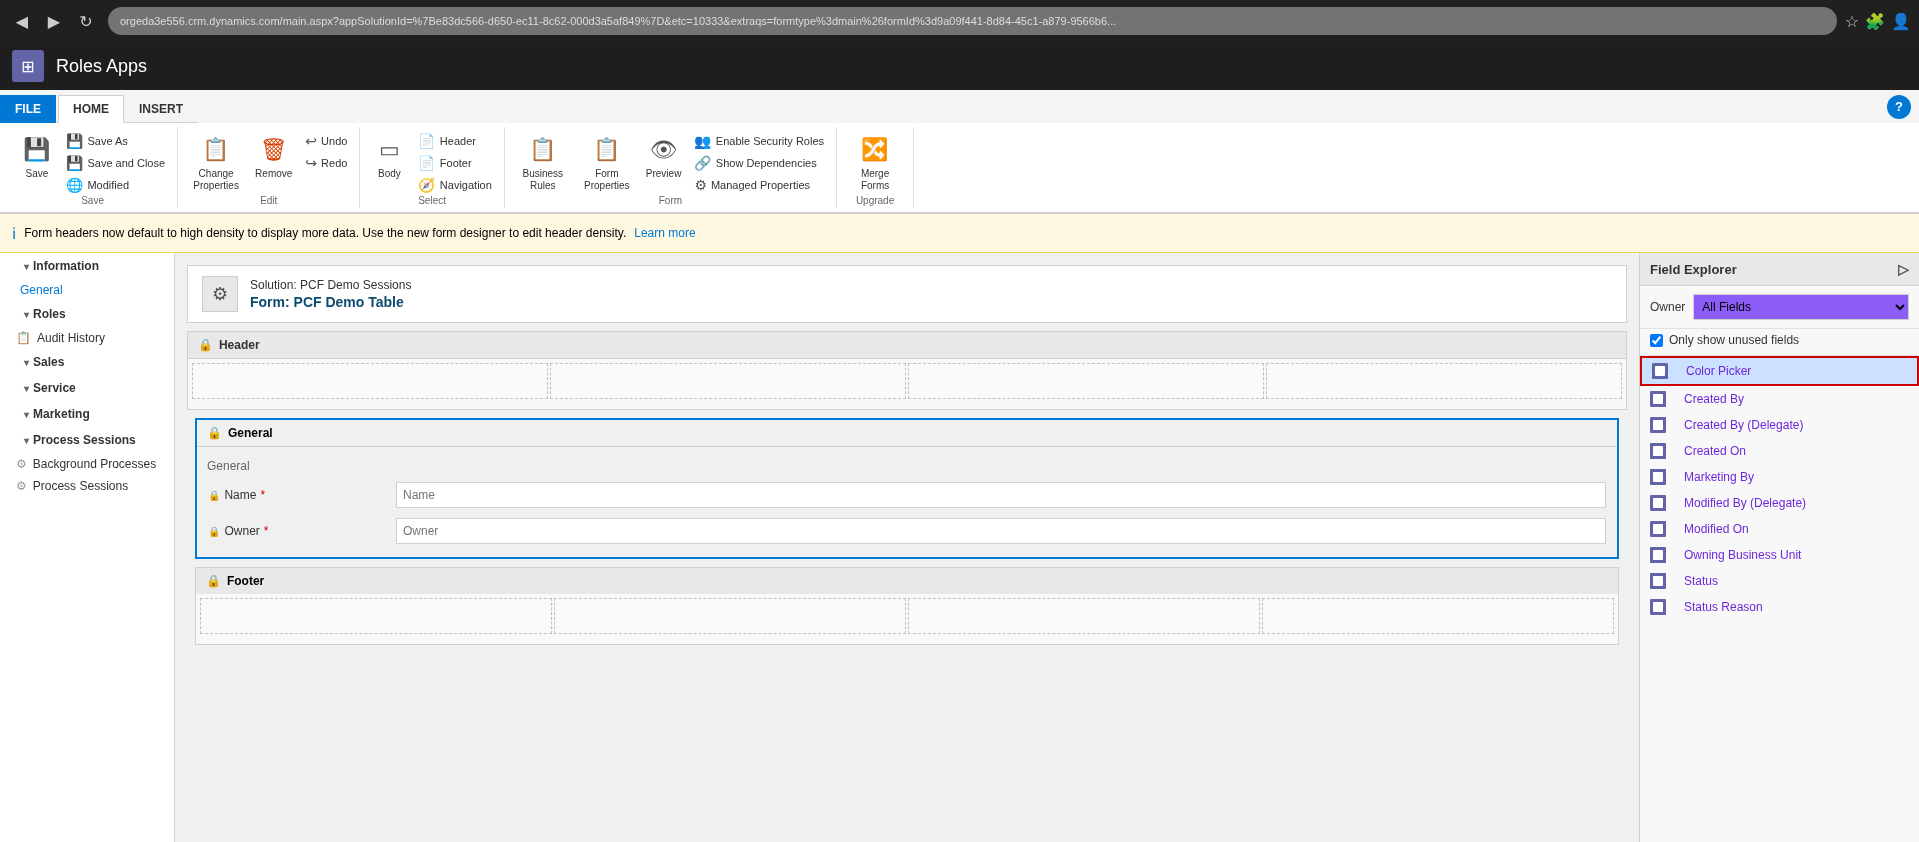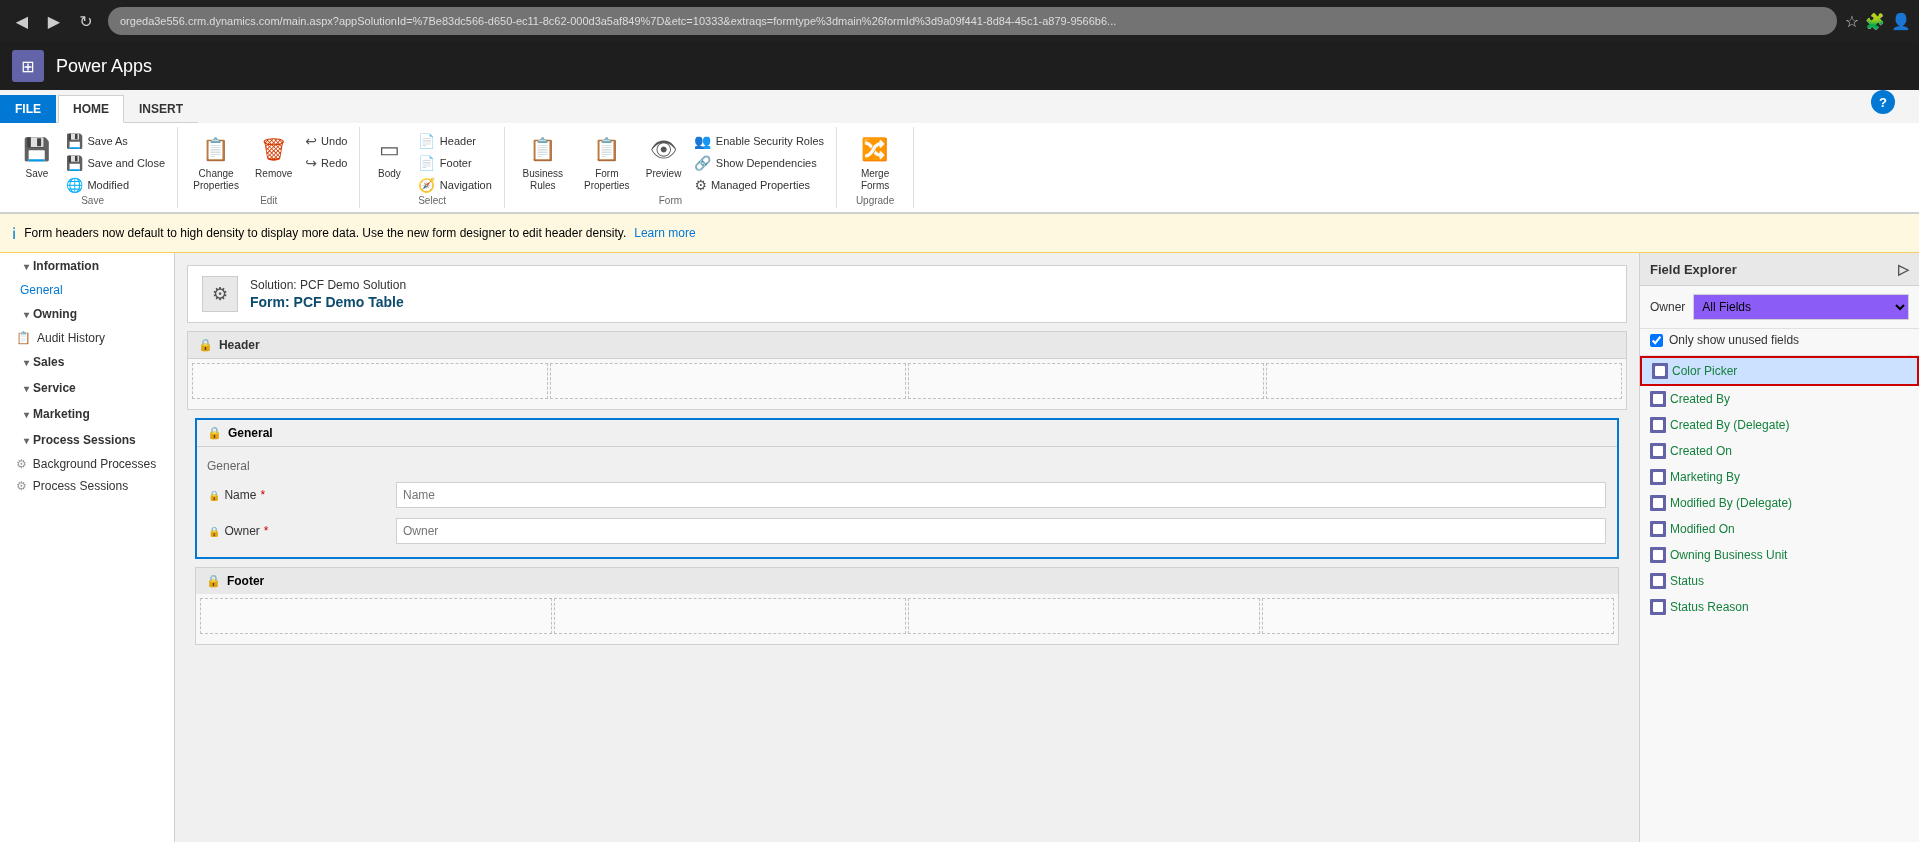--- a/index.html
+++ b/index.html
@@ -364,25 +364,25 @@
       gap: 6px;
       padding: 4px 10px 8px;
       border-bottom: 1px solid #e0e0e0;
     }
     .checkbox-row input { width: 13px; height: 13px; cursor: pointer; }
     .checkbox-label { font-size: 12px; color: #333; }
     .field-list { overflow-y: auto; flex: 1; }
     .field-list-item {
       display: flex;
       align-items: center;
-      gap: 4px;
+      gap: 18px;
       padding: 5px 10px;
       cursor: pointer;
       font-size: 12px;
-      color: #15803d;
+      color: #6d28d9;
       position: relative;
     }
     .field-list-item.selected {
       background: #cce0ff;
       border: 2px solid #cc0000;
     }
     .field-list-icon {
       width: 16px; height: 16px;
       background: #6264a7;
       border-radius: 1px;
@@ -406,23 +406,23 @@
       background: #0078d4;
       color: white;
       border: none;
       cursor: pointer;
       font-size: 13px;
       font-weight: bold;
       display: flex; align-items: center; justify-content: center;
     }
     .ribbon-header-row {
       display: flex;
-      align-items: flex-start;
+      align-items: center;
       background: #f4f4f4;
-      padding-right: 24px;
+      padding-right: 8px;
     }
   </style>
 </head>
 <body>
 
 <div class="browser-chrome">
   <div class="browser-nav-btns">
     <button class="browser-nav-btn">◀</button>
     <button class="browser-nav-btn">▶</button>
     <button class="browser-nav-btn">↻</button>
@@ -432,21 +432,21 @@
     <span class="browser-icon">☆</span>
     <span class="browser-icon">🧩</span>
     <span class="browser-icon">👤</span>
   </div>
 </div>
 
 <div class="app-header">
   <div class="app-waffle">
     <span class="waffle-icon">⊞</span>
   </div>
-  <span class="app-title">Power Apps</span>
+  <span class="app-title">Roles Apps</span>
 </div>
 
 <div class="ribbon">
   <div class="ribbon-header-row">
     <div class="ribbon-tabs">
       <div class="ribbon-tab file-tab">FILE</div>
       <div class="ribbon-tab active">HOME</div>
       <div class="ribbon-tab">INSERT</div>
     </div>
     <button class="help-btn">?</button>
@@ -575,21 +575,21 @@
   <span>Form headers now default to high density to display more data. Use the new form designer to edit header density.</span>
   <a class="notification-link">Learn more</a>
 </div>
 
 <div class="main-layout">
 
   <div class="left-nav">
     <div class="nav-section-header">Information</div>
     <div class="nav-sub-item">General</div>
 
-    <div class="nav-section-header">Owning</div>
+    <div class="nav-section-header">Roles</div>
     <div class="nav-item-with-icon">
       <span class="nav-icon">📋</span>
       <span>Audit History</span>
     </div>
 
     <div class="nav-section-header">Sales</div>
     <div class="nav-section-header">Service</div>
     <div class="nav-section-header">Marketing</div>
 
     <div class="nav-section-header">Process Sessions</div>
@@ -603,21 +603,21 @@
     </div>
   </div>
 
   <div class="form-area">
 
     <div class="form-header-info">
       <div class="form-icon">⚙</div>
       <div class="form-meta">
         <div class="form-solution">
           <span>Solution:</span>
-          <span>PCF Demo Solution</span>
+          <span>PCF Demo Sessions</span>
         </div>
         <div class="form-name">
           <span>Form:</span>
           <strong>PCF Demo Table</strong>
         </div>
       </div>
     </div>
 
     <div class="form-canvas">
       <div class="form-section-header">

